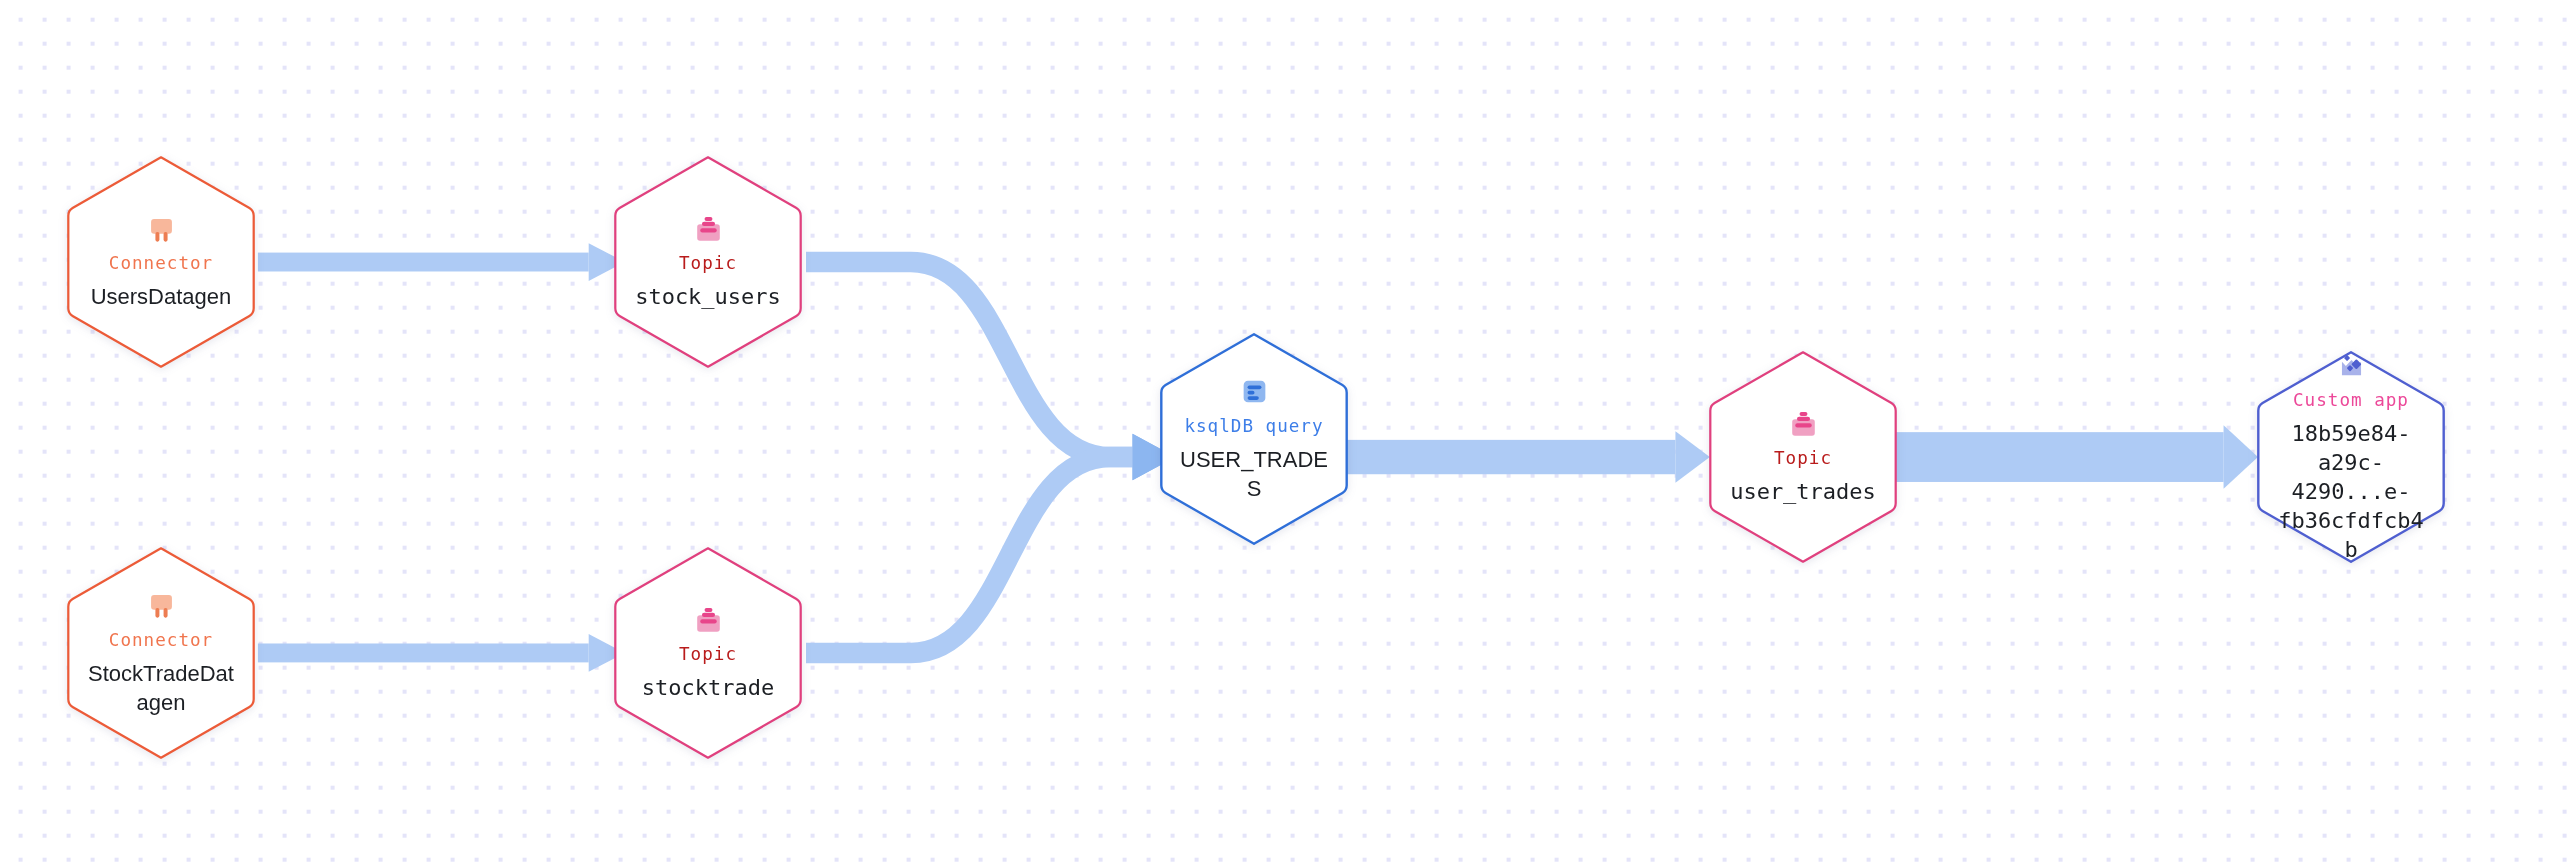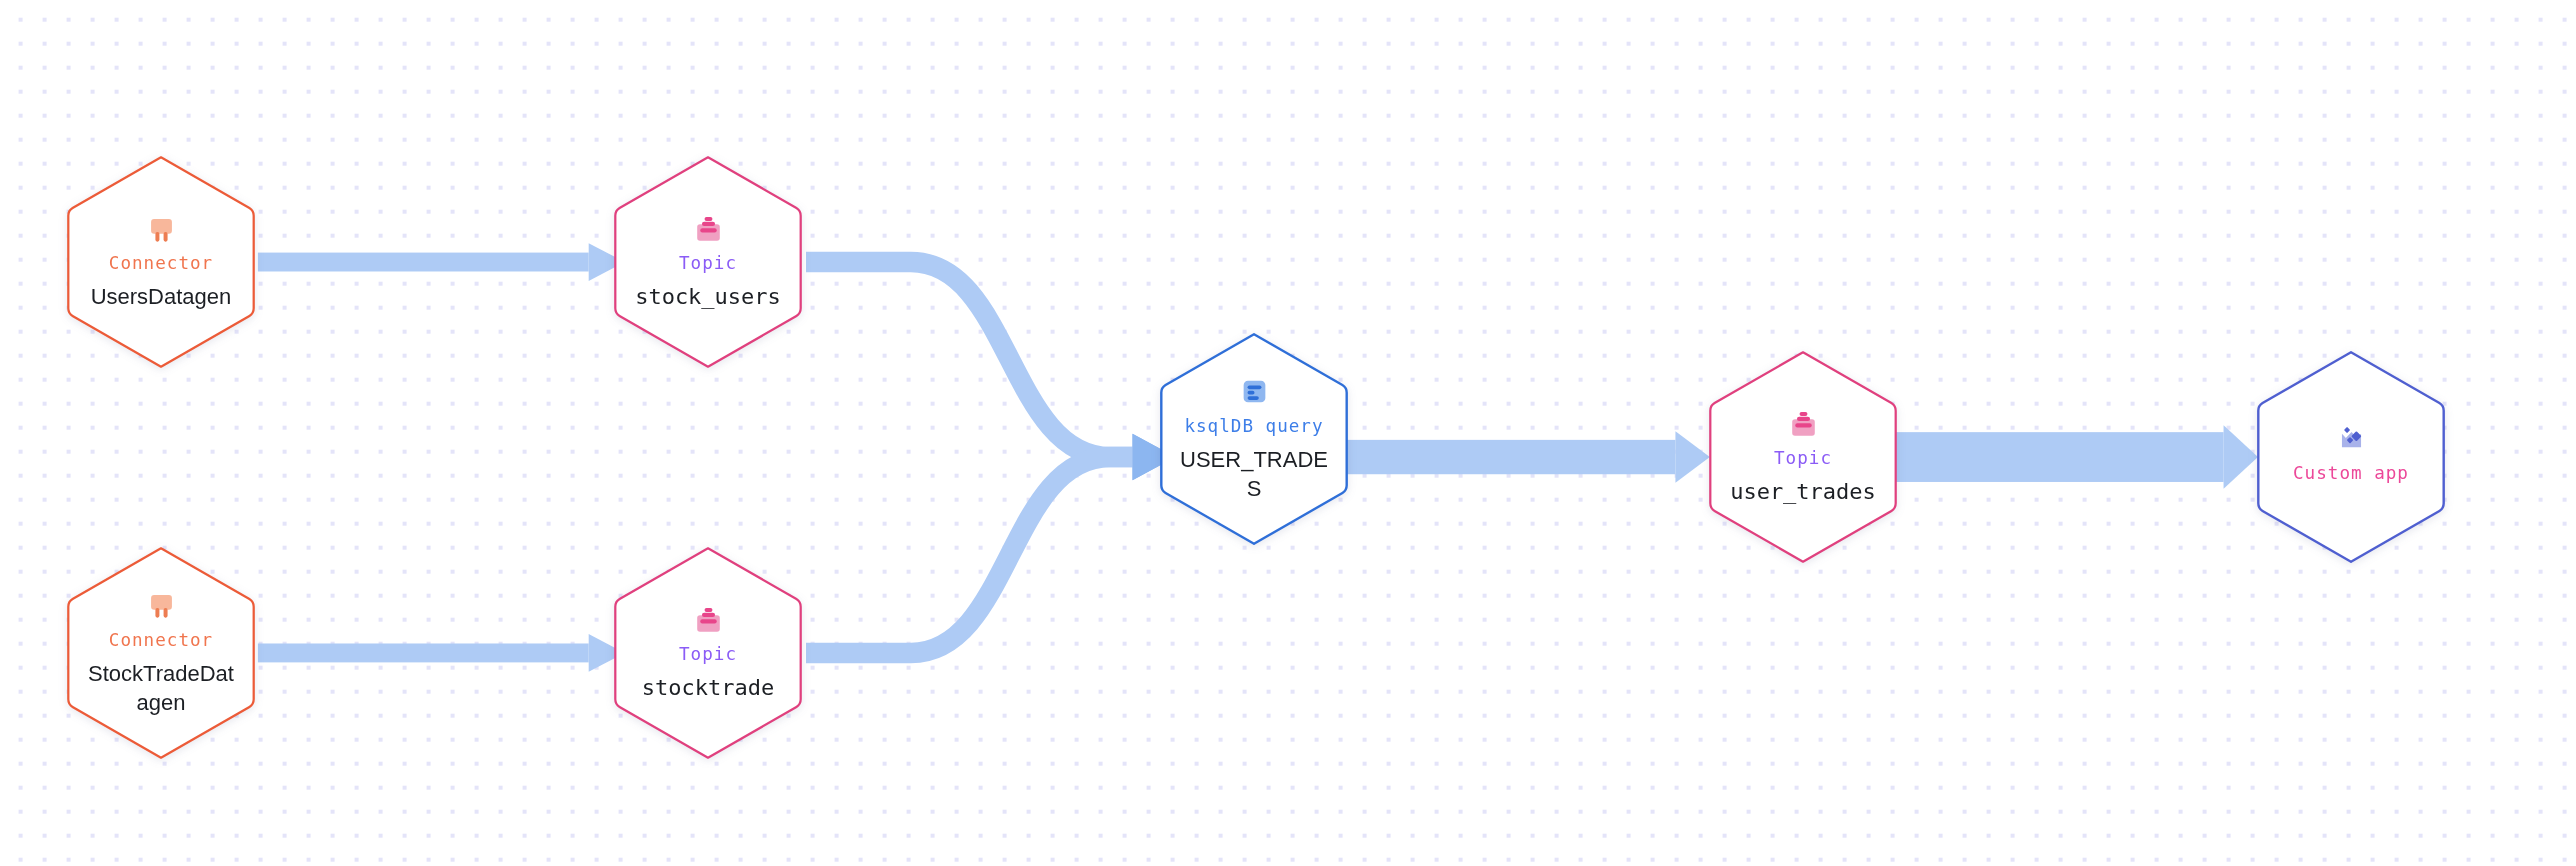--- a/index.html
+++ b/index.html
@@ -41,21 +41,21 @@
     margin-bottom:6.9px;font-weight:400;
   }
   .node-label{
     font-family:"DejaVu Sans Mono","Liberation Mono",monospace;
     font-size:22px;line-height:1.32;color:#1c1f24;
     word-break:break-word;font-weight:400;
   }
   .node-label.sans{font-family:"Liberation Sans",sans-serif;}
 
   .kind-connector{color:#f0754e;}
-  .kind-topic{color:#8b5cf6;}
+  .kind-topic{color:#b91c1c;}
   .kind-ksql{color:#3d7ee8;}
   .kind-app{color:#ec4899;}
 </style>
 </head>
 <body>
 
 <div id="canvas">
 
   <svg id="edges" viewBox="0 0 2998 1008" xmlns="http://www.w3.org/2000/svg">
 
@@ -217,17 +217,18 @@
     <div class="node-inner">
       <span class="node-icon">
         <svg viewBox="0 0 38 38" xmlns="http://www.w3.org/2000/svg">
           <path d="M8 13.5 L12.5 18.5 L19 11.5 L25.5 18.5 L30 13.5 L30 29 L8 29 Z" fill="#a8b2ea"></path>
           <rect x="11.3" y="6.6" width="5.2" height="5.2" rx="1" transform="rotate(45 13.9 9.2)" fill="#4f5fd0"></rect>
           <rect x="20.4" y="12.2" width="8.4" height="8.4" rx="1.2" transform="rotate(45 24.6 16.4)" fill="#4f5fd0"></rect>
           <rect x="14.6" y="18.3" width="5.4" height="5.4" rx="1" transform="rotate(45 17.3 21)" fill="#4f5fd0"></rect>
         </svg>
       </span>
       <span class="node-kind kind-app">Custom app</span>
+      <span class="node-label">18b59e84-a29c-4290...e-fb36cfdfcb4b</span>
     </div>
   </div>
 
 </div>
 
 
 </body></html>

